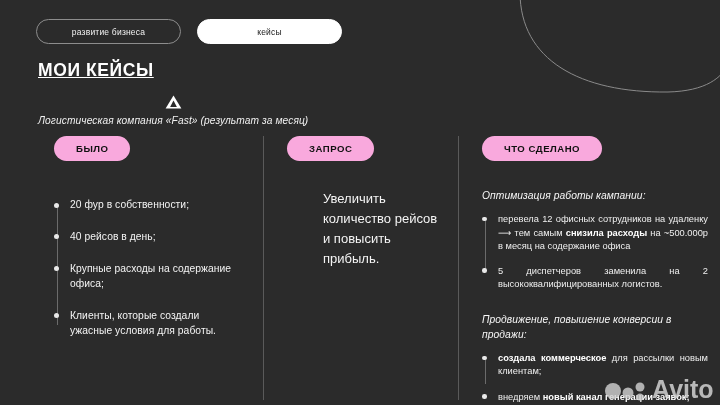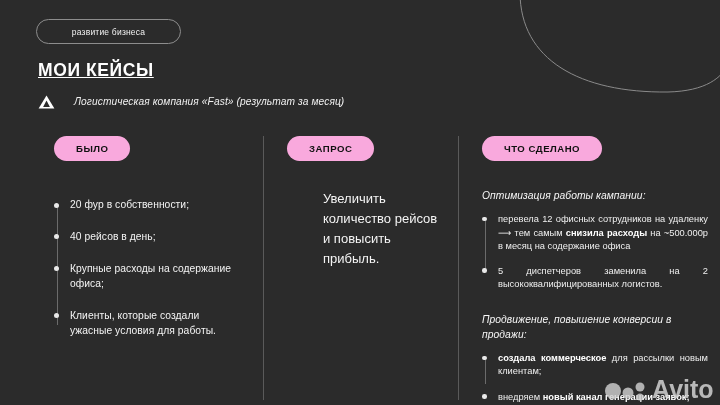--- a/index.html
+++ b/index.html
@@ -68,22 +68,23 @@
     font-size:17.5px;
     font-weight:bold;
     letter-spacing:.6px;
     line-height:1;
     color:#ffffff;
     text-decoration:underline;
   }
   .subtitle-row {
     display:flex;
     align-items:center;
-    gap:19px;
+    gap:6px;
     margin-top:15px;
+    flex-direction:column;
   }
   .logo-mark { display:block; }
   .subtitle-text {
     font-size:10.2px;
     font-style:italic;
     letter-spacing:.1px;
     color:#f0f0f0;
     white-space:nowrap;
   }
 
@@ -234,20 +235,23 @@
 <body style="background: rgb(43, 43, 43);">
 
 <svg class="arc-layer" width="720" height="405" viewBox="0 0 720 405" aria-hidden="true">
   <path d="M 520 -8 C 520 60 580 93 668 92 C 706 91 722 78 730 62" fill="none" stroke="#8a8a8a" stroke-width="1"></path>
 </svg>
 
 <nav class="navbar">
   <div class="pill pill-outline">
     <span>развитие бизнеса</span>
   </div>
+  <div class="pill pill-solid">
+    <span>кейсы</span>
+  </div>
 </nav>
 
 <header class="heading-block">
   <h1 class="page-title">МОИ КЕЙСЫ</h1>
   <div class="subtitle-row">
     <svg class="logo-mark" width="17" height="14" viewBox="0 0 17 14" aria-hidden="true">
       <path d="M8.5 0.6 L16.4 13.4 L0.6 13.4 Z" fill="#ffffff"></path>
       <path d="M8.5 5.6 L11.9 11.9 L5.1 11.9 Z" fill="#2b2b2b"></path>
     </svg>
     <span class="subtitle-text">Логистическая компания «Fast»  (результат за месяц)</span>

